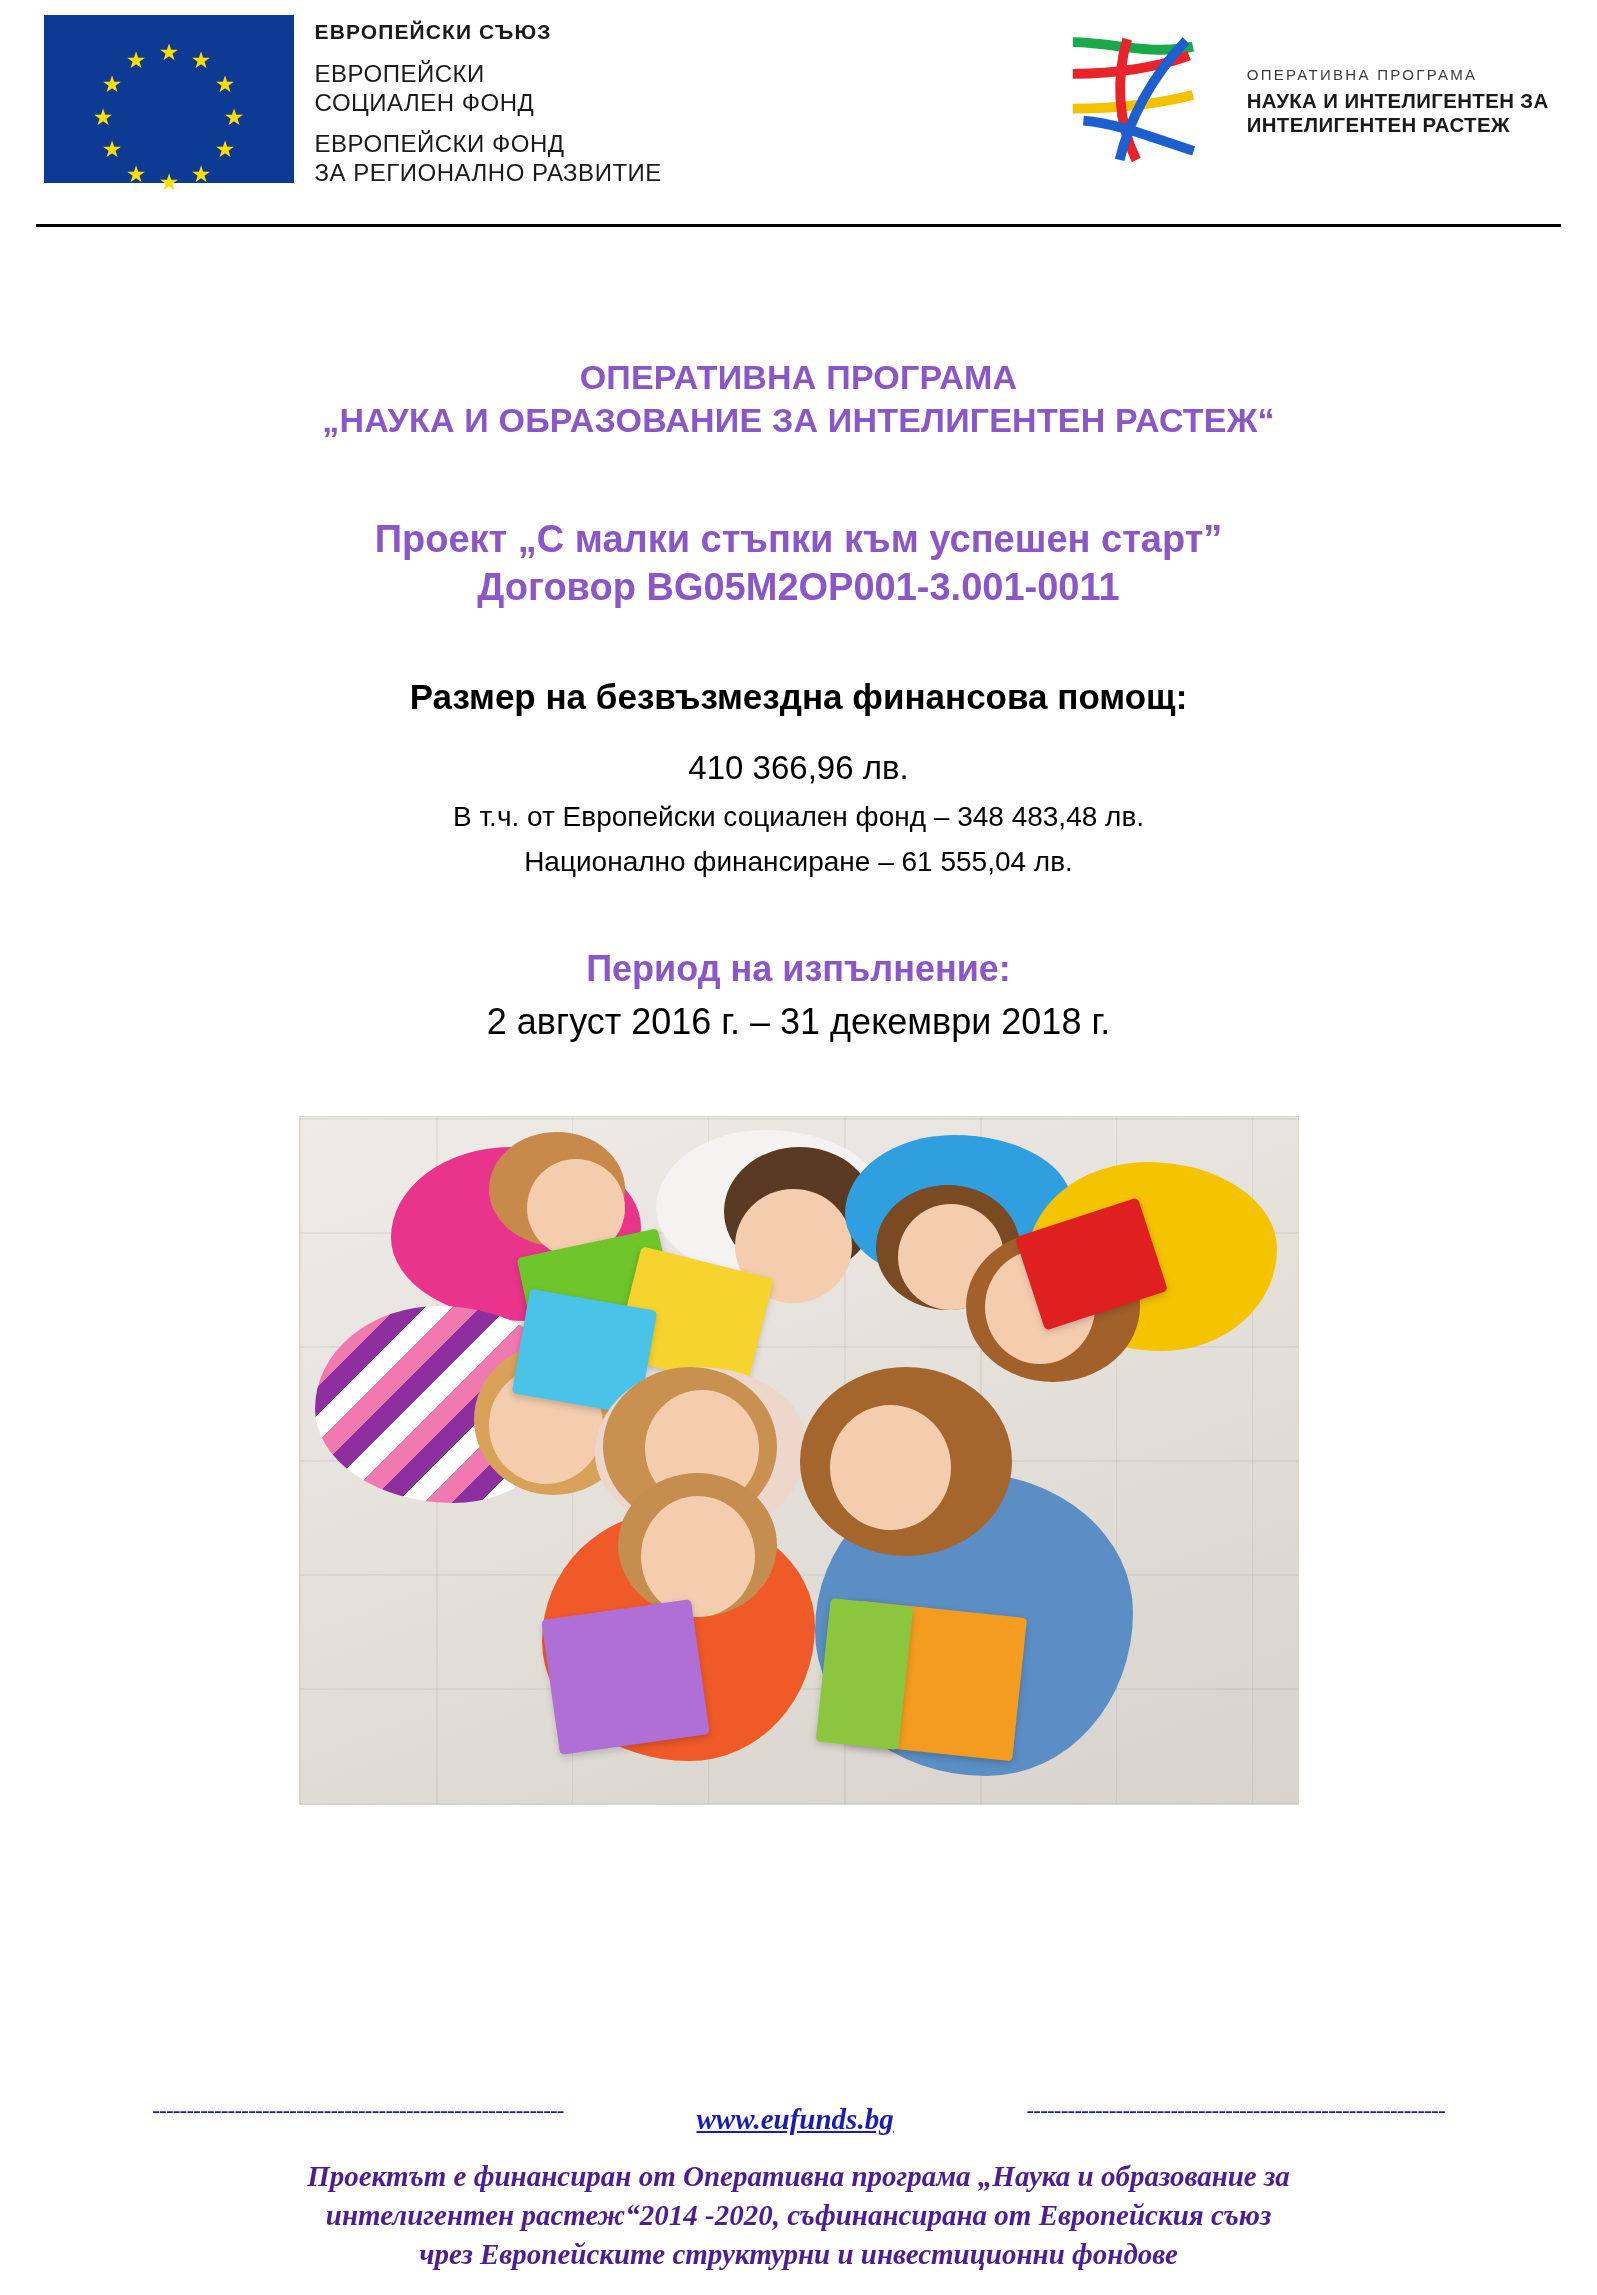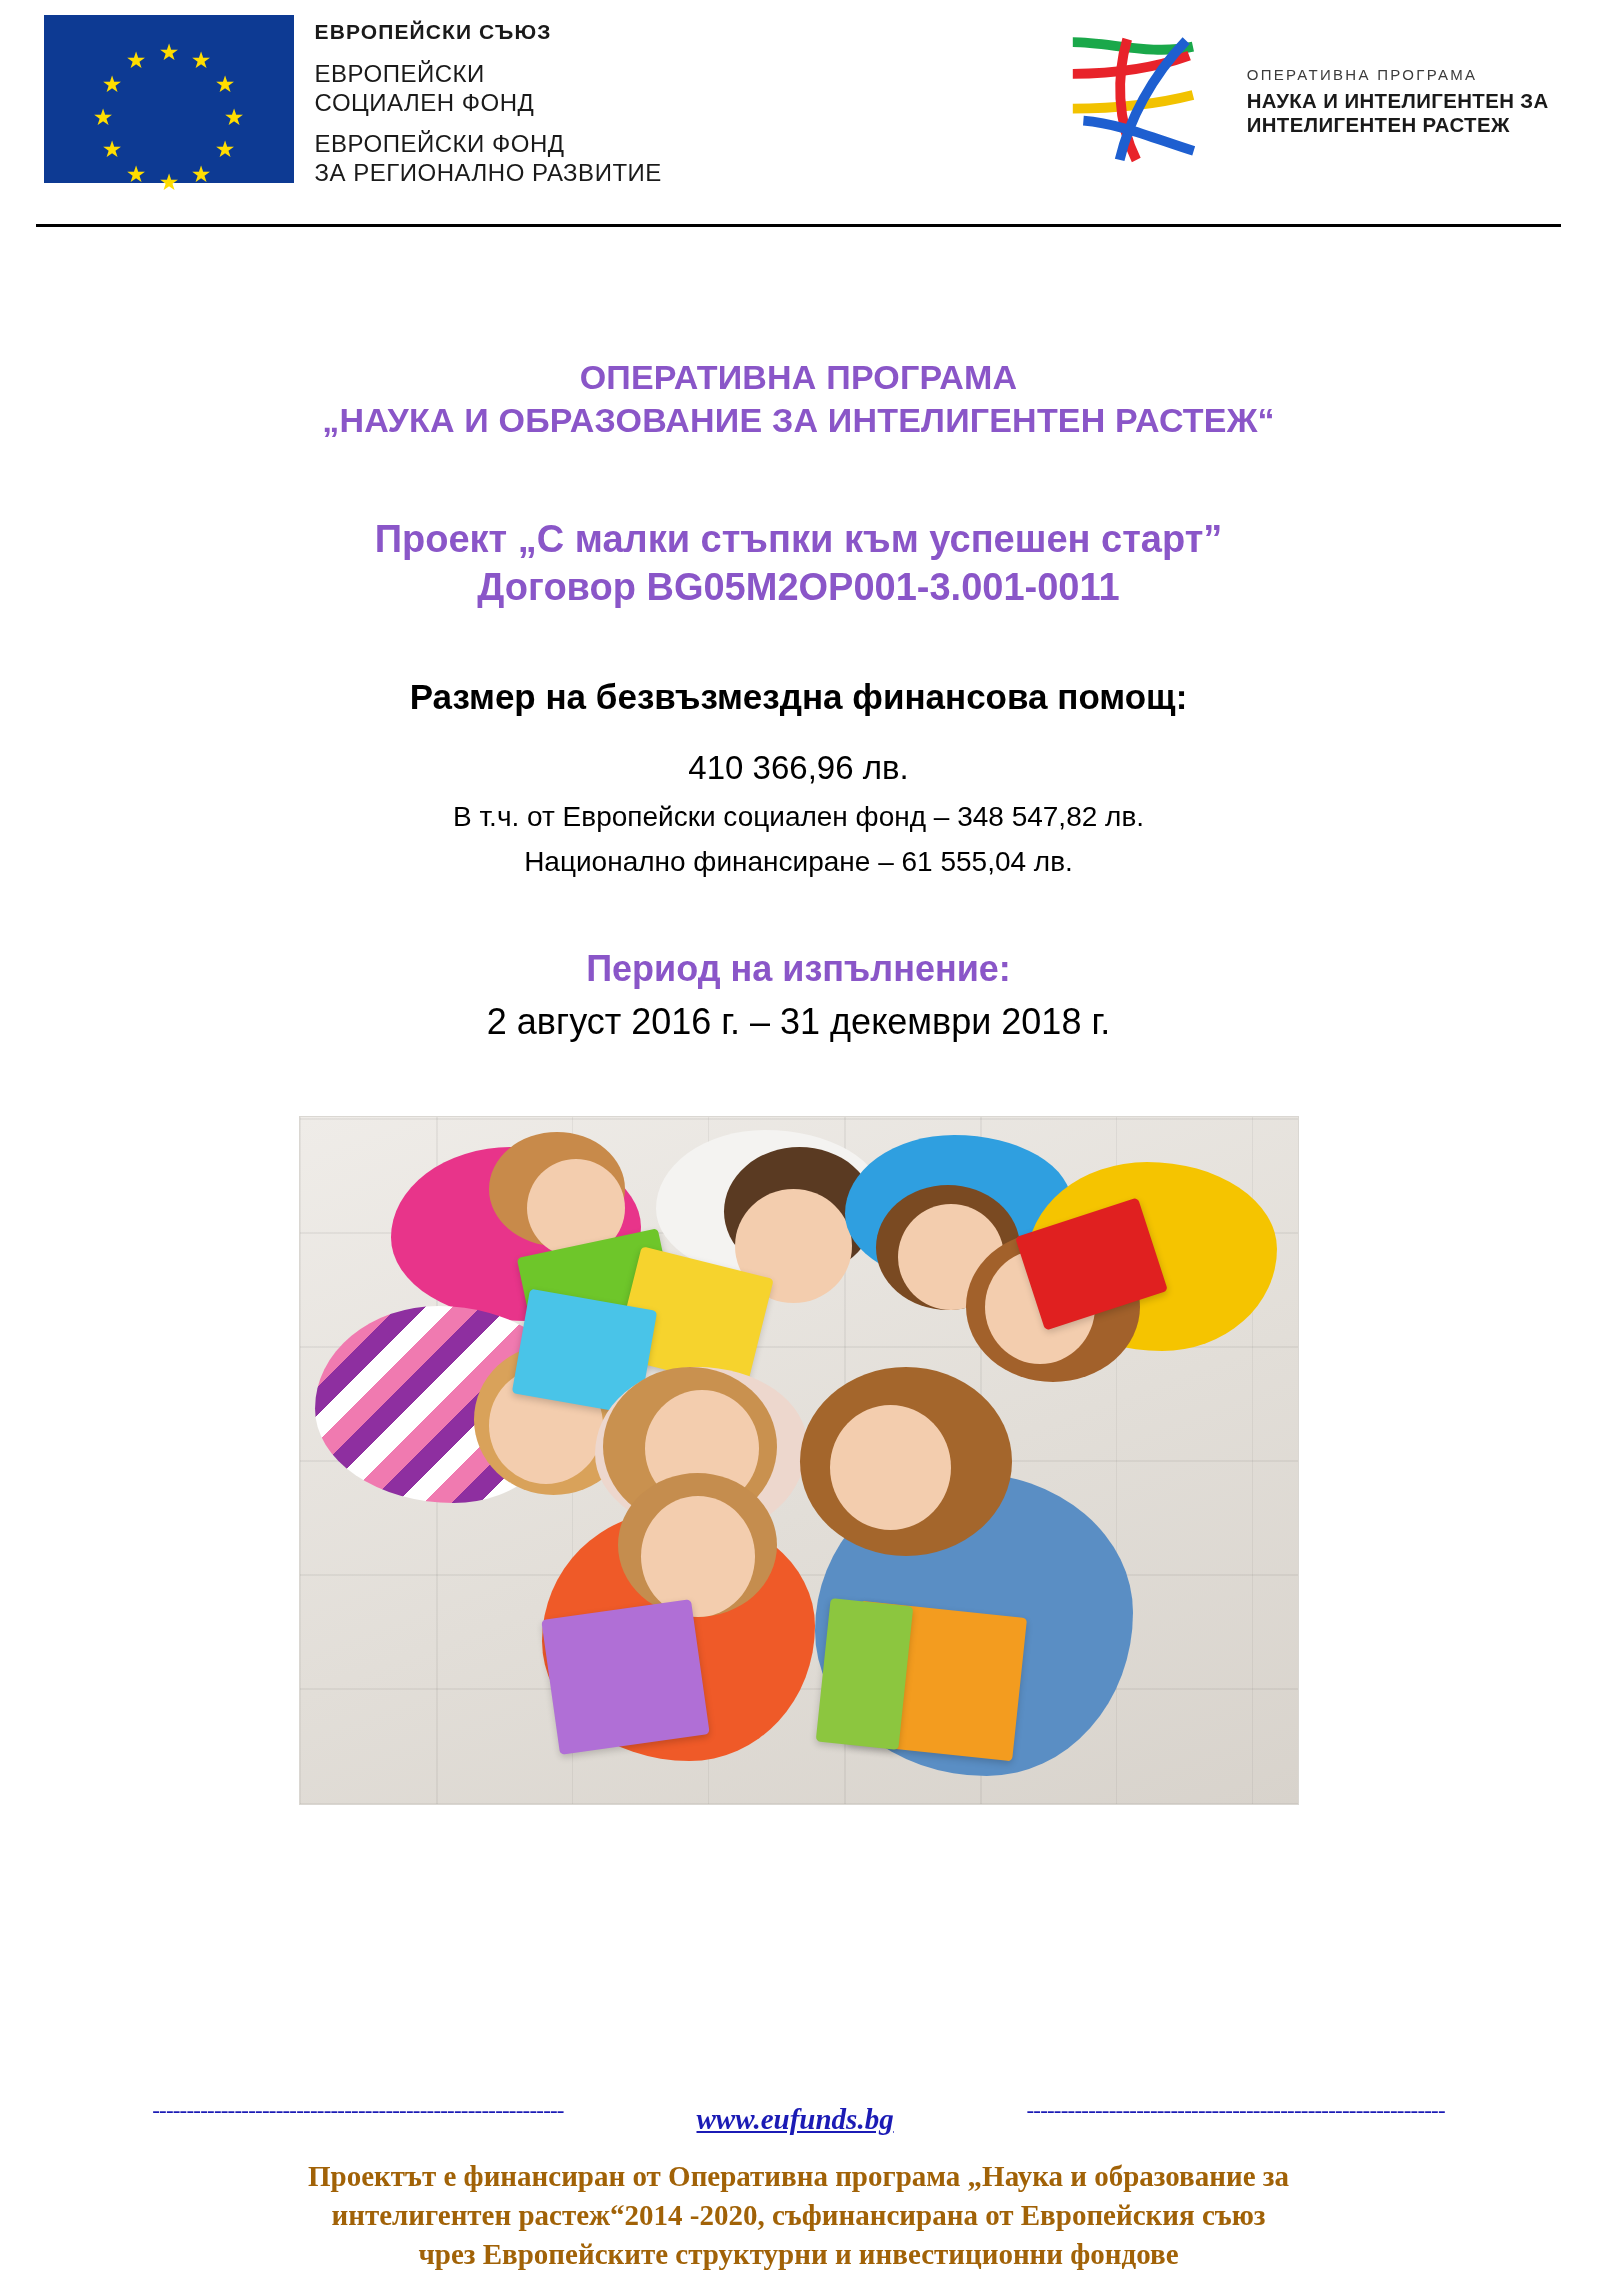--- a/index.html
+++ b/index.html
@@ -240,22 +240,23 @@
   .footer-url {
     color: #1b1bb5;
     font-style: italic;
     font-weight: bold;
     font-size: 29px;
     white-space: nowrap;
     flex: 0 0 auto;
     margin-top: 16px;
   }
   .footer-text {
-    color: #a16207;
+    color: #4c1d95;
     font-family: "Liberation Serif", serif;
+    font-style: italic;
     font-weight: bold;
     font-size: 29px;
     line-height: 1.35;
     padding: 0 45px;
   }
 </style>
 </head>
 <body>
 
 <div class="header">
@@ -322,21 +323,21 @@
     <div>„НАУКА И ОБРАЗОВАНИЕ ЗА ИНТЕЛИГЕНТЕН РАСТЕЖ“</div>
   </div>
 
   <div class="project-heading">
     <div>Проект „С малки стъпки към успешен старт”</div>
     <div>Договор  BG05M2OP001-3.001-0011</div>
   </div>
 
   <div class="grant-label">Размер на безвъзмездна финансова помощ:</div>
   <div class="grant-amount">410 366,96 лв.</div>
-  <div class="grant-line">В т.ч. от Европейски социален фонд – 348 547,82 лв.</div>
+  <div class="grant-line">В т.ч. от Европейски социален фонд – 348 483,48 лв.</div>
   <div class="grant-line">Национално финансиране – 61 555,04 лв.</div>
 
   <div class="period-label">Период на изпълнение:</div>
   <div class="period-value">2 август 2016 г. – 31 декември 2018 г.</div>
 
   <div class="photo-wrap">
     <div class="photo">
       <div class="floor"></div>
 
       <div class="kid" style="left:91px; top:30px; width:250px; height:174px; background:#e8348a;"></div>

